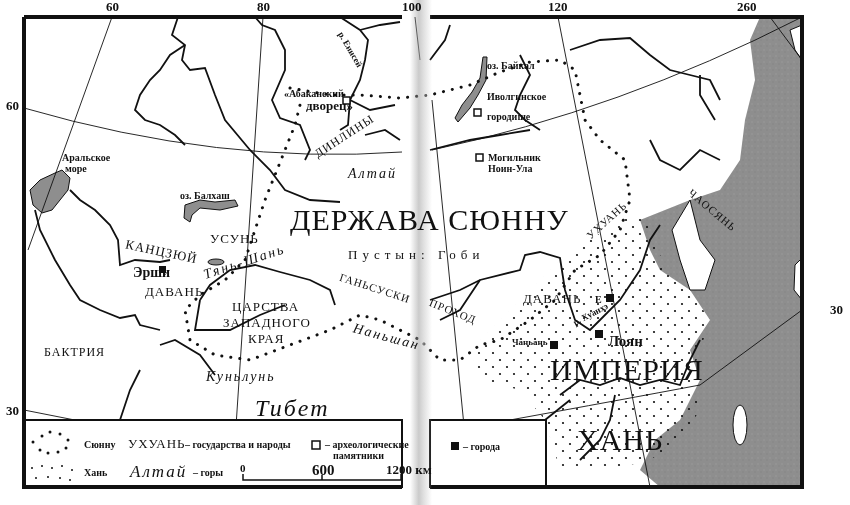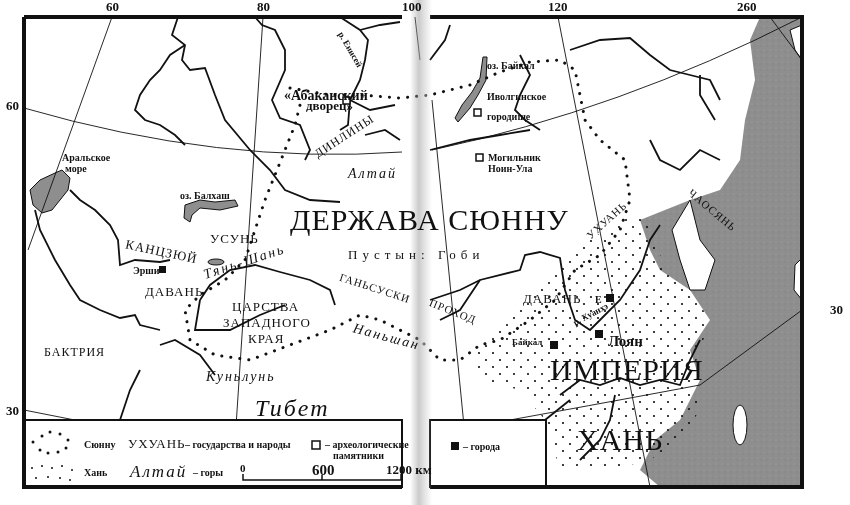--- a/index.html
+++ b/index.html
@@ -171,28 +171,28 @@
 <span class="lbl state" style="left:523px;top:292px">ДАВАНЬ</span>
 <span class="lbl state" style="left:582px;top:215px;transform:rotate(-42deg);font-size:11px">УХУАНЬ</span>
 <span class="lbl state" style="left:683px;top:205px;transform:rotate(40deg);font-size:11px">ЧАОСЯНЬ</span>
 
 <span class="lbl site" style="left:62px;top:152px">Аральское</span>
 <span class="lbl site" style="left:65px;top:163px">море</span>
 <span class="lbl site" style="left:180px;top:190px">оз. Балхаш</span>
 <span class="lbl site" style="left:487px;top:60px">оз. Байкал</span>
 <span class="lbl site" style="left:330px;top:45px;transform:rotate(60deg);font-size:9px">р. Енисей</span>
 <span class="lbl site" style="left:572px;top:310px;transform:rotate(-28deg);font-size:9px">р. Хуанхэ</span>
-<span class="lbl site" style="left:284px;top:88px;font-size:14px">«Абаканский</span>
+<span class="lbl site" style="left:284px;top:88px;font-size:10px">«Абаканский</span>
 <span class="lbl site" style="left:306px;top:99px;font-size:13px">дворец»</span>
 <span class="lbl site" style="left:487px;top:91px">Иволгинское</span>
 <span class="lbl site" style="left:487px;top:111px">городище</span>
 <span class="lbl site" style="left:488px;top:152px">Могильник</span>
 <span class="lbl site" style="left:488px;top:163px">Ноин-Ула</span>
-<span class="lbl site" style="left:133px;top:265px;font-size:10px">Эрши</span>
-<span class="lbl site" style="left:512px;top:338px;font-size:9px">Байкал</span>
+<span class="lbl site" style="left:133px;top:265px;font-size:14px">Эрши</span>
+<span class="lbl site" style="left:512px;top:338px;font-size:9px">Чаньань</span>
 <span class="lbl site" style="left:608px;top:333px;font-size:15px">Лоян</span>
 <span class="lbl site" style="left:595px;top:294px;font-size:10px">Е</span>
 
 <span class="lbl legend-text" style="left:84px;top:440px">Сюнну</span>
 <span class="lbl legend-text" style="left:84px;top:468px">Хань</span>
 <span class="lbl" style="left:128px;top:437px;font-size:13px;letter-spacing:1px">УХУАНЬ</span>
 <span class="lbl legend-text" style="left:185px;top:440px">– государства и народы</span>
 <span class="lbl" style="left:130px;top:463px;font-size:17px;font-style:italic;letter-spacing:2px">Алтай</span>
 <span class="lbl legend-text" style="left:193px;top:468px">– горы</span>
 <span class="lbl legend-text" style="left:325px;top:440px">– археологические</span>

